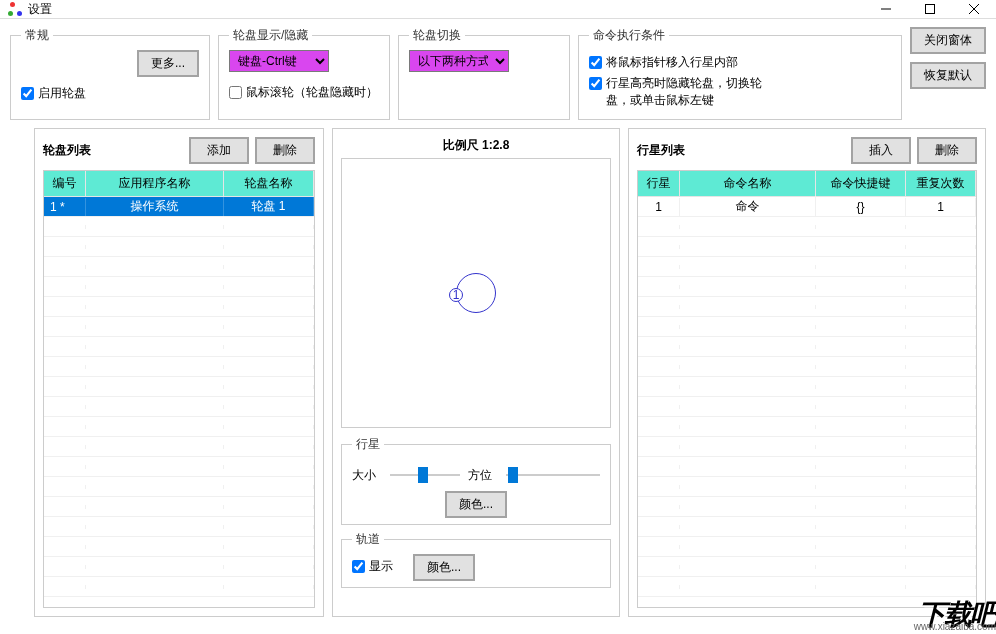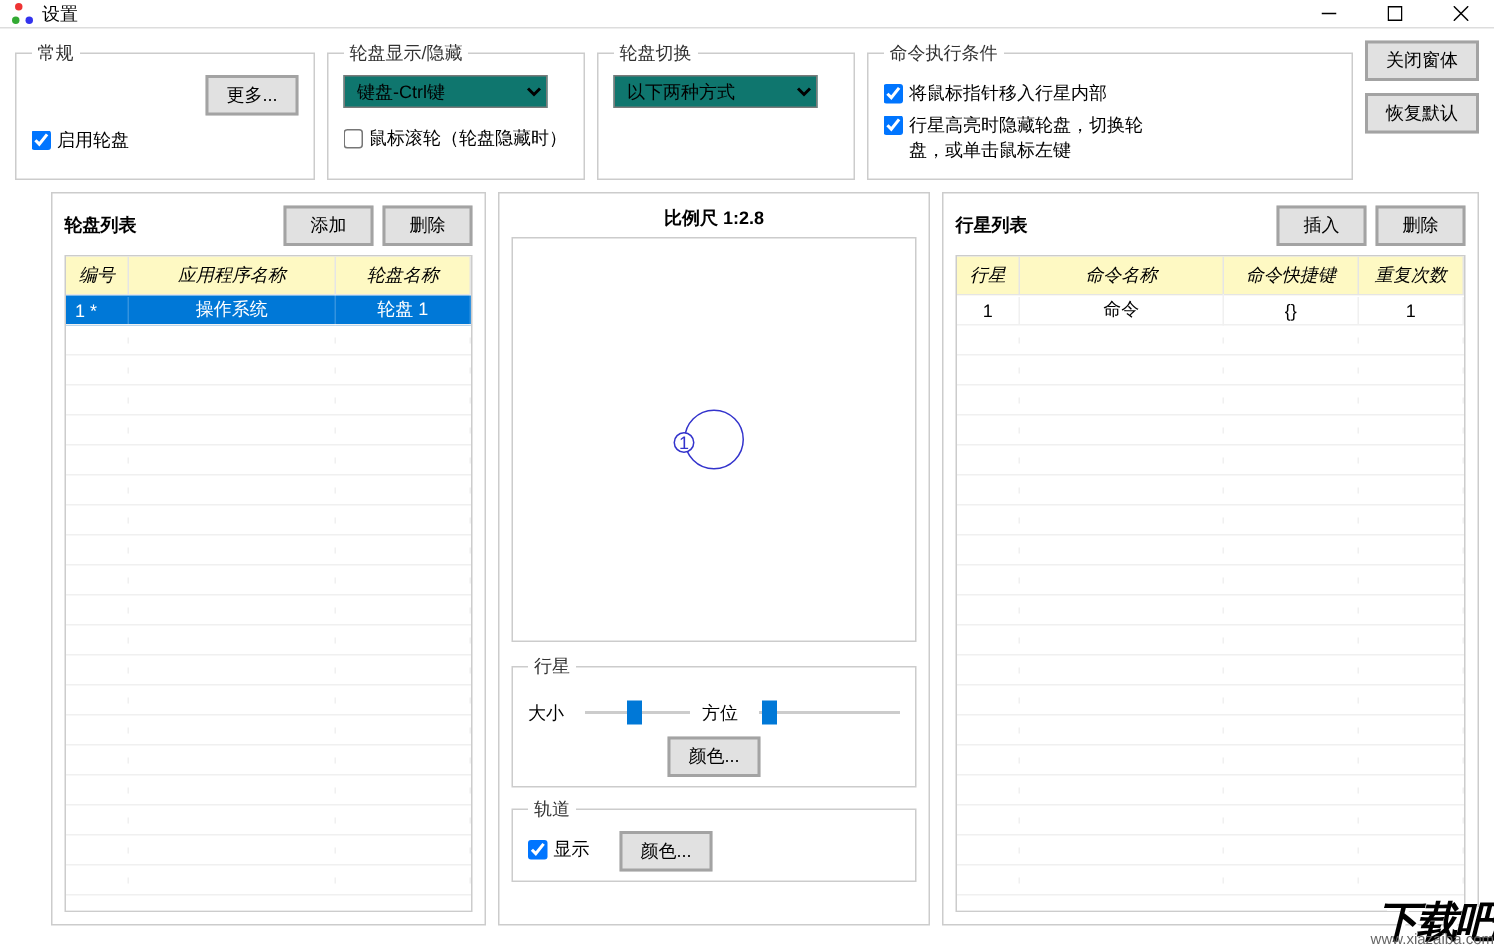--- a/index.html
+++ b/index.html
@@ -22,38 +22,38 @@
 legend { padding: 0 4px; color: #333; }
 .fs-general { flex: 0 0 200px; }
 .fs-display { flex: 0 0 172px; }
 .fs-switch { flex: 0 0 172px; }
 .fs-cond { flex: 1; }
 
 .more-btn-row { text-align: right; margin-bottom: 8px; }
 .btn { background: #e1e1e1; border: 2px solid #a3a3a3; padding: 3px 12px; cursor: pointer; min-width: 60px; }
 .chk-row { display: flex; align-items: center; gap: 4px; margin-top: 4px; }
 .chk-row input[type=checkbox] { width: 13px; height: 13px; }
-select { border: 1px solid #7a7a7a; padding: 2px 4px; background: #0f766e; width: 136px; margin-bottom: 8px; }
+select { border: 1px solid #7a7a7a; padding: 2px 4px; background: #d946ef; width: 100px; margin-bottom: 8px; }
 
 .close-col { display: flex; flex-direction: column; gap: 8px; }
 .cond-inner { display: flex; gap: 10px; }
 .cond-chks { flex: 1; }
 
 .main-row { display: flex; gap: 8px; flex: 1; min-height: 0; padding-left: 24px; }
 
 .panel { border: 1px solid #ccc; padding: 8px; display: flex; flex-direction: column; }
 .panel-left { flex: 0 0 290px; }
 .panel-mid { flex: 0 0 288px; }
 .panel-right { flex: 1; }
 
 .panel-head { display: flex; align-items: center; margin-bottom: 6px; gap: 6px; }
 .panel-head .label { font-weight: bold; flex: 1; }
 
 .table { border: 1px solid #ccc; flex: 1; overflow: hidden; display: flex; flex-direction: column; }
-.thead { display: flex; background: #fef9c3; font-style: italic; }
+.thead { display: flex; background: #5eead4; }
 .th { border-right: 1px solid #e5e5e5; border-bottom: 1px solid #e5e5e5; padding: 4px 6px; text-align: center; }
 .tbody { flex: 1; background: #fff; }
 .tr { display: flex; border-bottom: 1px solid #f0f0f0; height: 20px; align-items: center; }
 .tr.sel { background: #0078d7; color: #fff; }
 .td { border-right: 1px solid #f0f0f0; padding: 2px 6px; text-align: center; }
 .tr.sel .td { border-right-color: rgba(255,255,255,0.2); }
 
 .col-a { width: 42px; } .col-b { flex: 1; } .col-c { width: 90px; }
 .col-pa { width: 42px; } .col-pb { flex: 1; } .col-pc { width: 90px; } .col-pd { width: 70px; }
 

